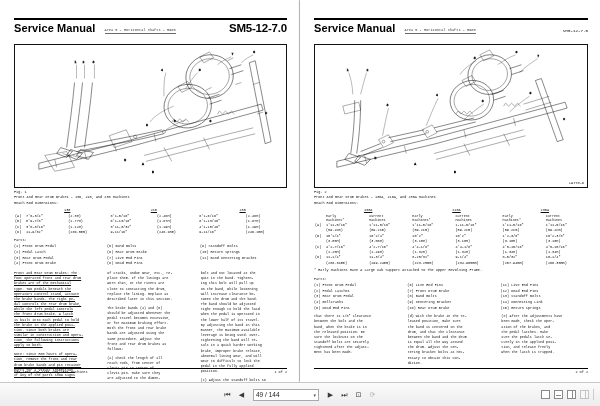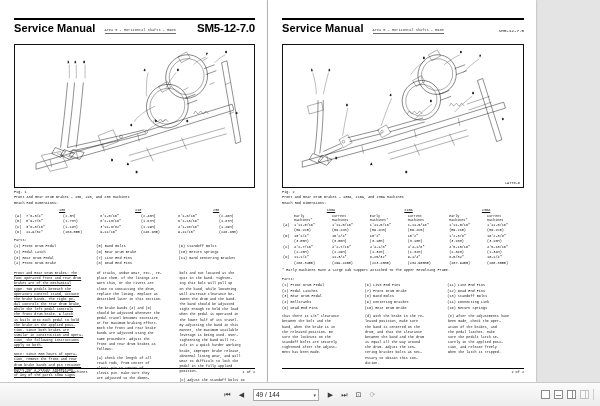--- a/index.html
+++ b/index.html
@@ -4,21 +4,21 @@
 <style>
   * { box-sizing: border-box; margin: 0; padding: 0; }
   html, body {
     width: 600px; height: 406px; overflow: hidden;
     background: #e9e9e9;
     font-family: "Liberation Sans", sans-serif;
   }
   #app { position: relative; width: 600px; height: 406px; background: #e4e4e4; }
 
   
-  .spread { position: absolute; left: 0; top: 0; width: 536px; height: 382px; display: flex; }
+  .spread { position: absolute; left: 0; top: 0; width: 600px; height: 382px; display: flex; }
   .page {
     position: relative;
     background: #ffffff;
     height: 382px;
     overflow: hidden;
     box-shadow: 0 0 2px rgba(0,0,0,.35);
   }
   .page.left  { width: 299px; margin-right: 1px; }
   .page.right { width: 300px; }
   .sheet { position: absolute; inset: 0; padding: 0; }

